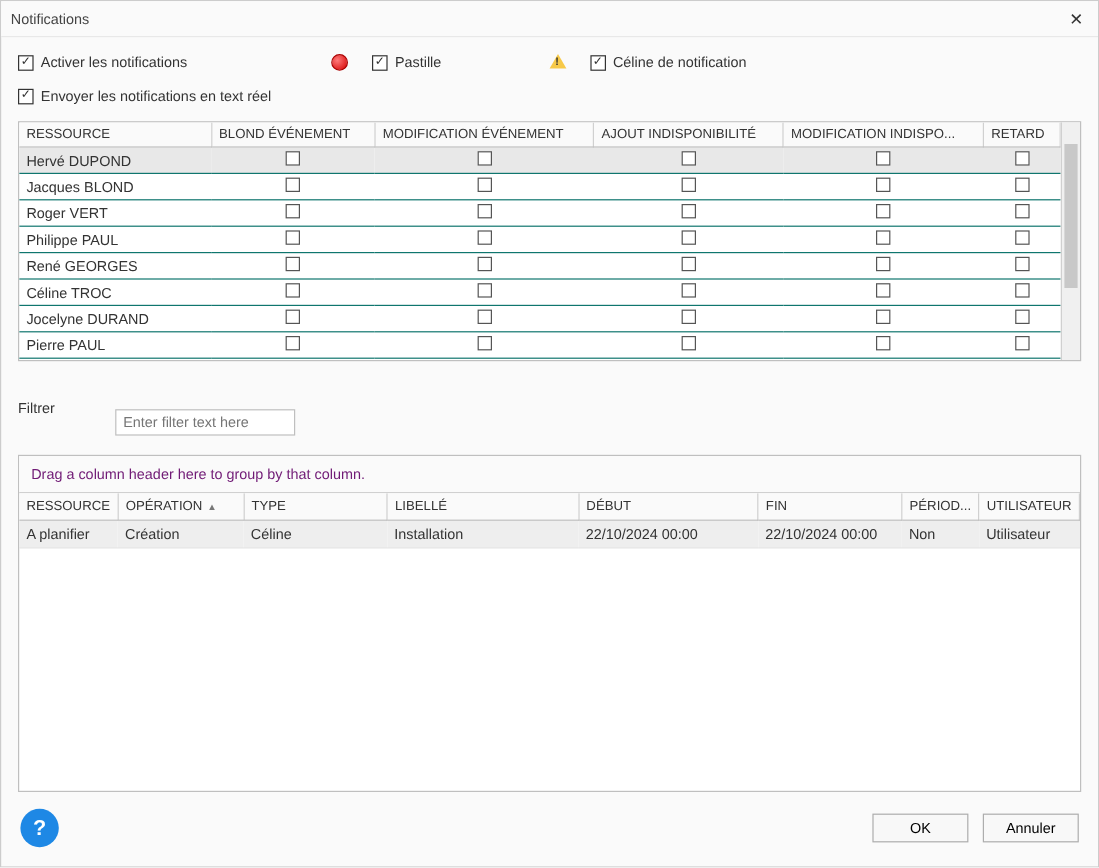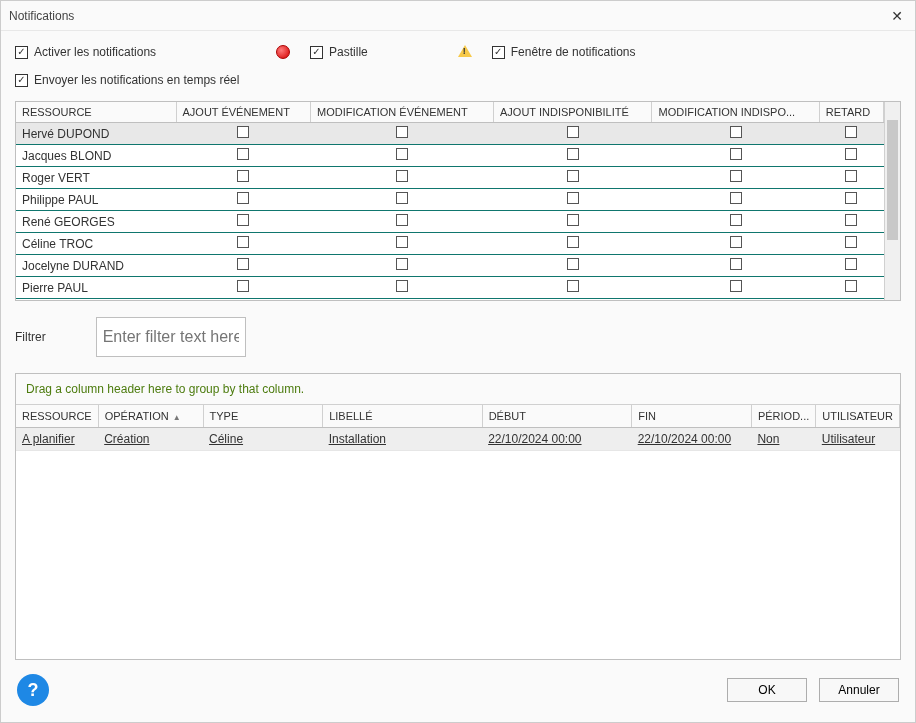--- a/index.html
+++ b/index.html
@@ -19,28 +19,28 @@
     .grid1-wrap { border: 1px solid #bfbfbf; height: 200px; display: flex; background: #fff; }
     .grid1 { flex: 1; overflow: hidden; }
     .grid1 table { width: 100%; border-collapse: collapse; font-size: 12px; }
     .grid1 th { text-align: left; padding: 4px 6px; background: #fafafa; border-right: 1px solid #d0d0d0; border-bottom: 1px solid #bfbfbf; font-weight: normal; color: #333; font-size: 11px; }
     .grid1 td { padding: 3px 6px; border-bottom: 1px solid #0f766e; }
     .grid1 tbody tr:first-child td { background: #e8e8e8; }
     .cb-empty { width: 12px; height: 12px; border: 1px solid #555; display: inline-block; background: #fff; cursor: pointer; }
     .grid1-scroll { width: 16px; background: #f0f0f0; border-left: 1px solid #d0d0d0; position: relative; }
     .grid1-scroll .thumb { position: absolute; top: 18px; left: 2px; right: 2px; height: 120px; background: #c8c8c8; border-radius: 0; }
     .filter-row { display: flex; align-items: center; gap: 50px; margin-top: 6px; margin-bottom: 6px; }
-    .filter-row input { width: 150px; height: 40px; padding: 2px 6px; border: 1px solid #bfbfbf; font-size: 16px; color: #888; }
+    .filter-row input { width: 150px; height: 22px; padding: 2px 6px; border: 1px solid #bfbfbf; font-size: 12px; color: #888; margin-top: 24px; }
     .grid2-wrap { border: 1px solid #bfbfbf; flex: 1; display: flex; flex-direction: column; background: #fff; }
-    .group-bar { border-bottom: 1px solid #d0d0d0; padding: 8px 10px; color: #4d7c0f; font-size: 12px; background: #fafafa; }
+    .group-bar { border-bottom: 1px solid #d0d0d0; padding: 8px 10px; color: #701a75; font-size: 12px; background: #fafafa; }
     .grid2 { flex: 1; overflow: hidden; }
     .grid2 table { width: 100%; border-collapse: collapse; font-size: 12px; }
     .grid2 th { text-align: left; padding: 5px 6px; background: #fafafa; border-right: 1px solid #d0d0d0; border-bottom: 1px solid #bfbfbf; font-weight: normal; font-size: 11px; color: #333; }
     .grid2 th .arrow { display: inline-block; margin-left: 4px; font-size: 8px; color: #777; vertical-align: middle; }
-    .grid2 td { padding: 4px 6px; border-bottom: 1px solid #e6e6e6; background: #eee; text-decoration: underline; }
+    .grid2 td { padding: 4px 6px; border-bottom: 1px solid #e6e6e6; background: #eee; }
     .footer { display: flex; align-items: center; justify-content: space-between; padding: 4px 2px 2px; }
     .help-btn { width: 32px; height: 32px; border-radius: 50%; background: #1e88e5; color: #fff; display: flex; align-items: center; justify-content: center; font-size: 18px; font-weight: bold; cursor: pointer; border: none; }
     .btn-row { display: flex; gap: 12px; }
     .win-btn { min-width: 80px; height: 24px; padding: 0 2px; background: #f8f8f8; border: 1px solid #adadad; font-size: 12px; cursor: pointer; }
     .col-name { width: 160px; }
     .col-chk { text-align: center; }
   </style>
 </head>
 <body>
 
@@ -62,38 +62,38 @@
       </div>
       <div class="checkrow-group">
         <span class="cbox checked"></span>
         <span>Pastille</span>
       </div>
       <div class="checkrow-group" style="margin-left:70px;">
         <span class="warn-triangle"></span>
       </div>
       <div class="checkrow-group">
         <span class="cbox checked"></span>
-        <span>Fenêtre de notifications</span>
+        <span>Céline de notification</span>
       </div>
     </div>
 
     <div class="checkrow">
       <div class="checkrow-group">
         <span class="cbox checked"></span>
-        <span>Envoyer les notifications en temps réel</span>
+        <span>Envoyer les notifications en text réel</span>
       </div>
     </div>
 
     <div class="grid1-wrap">
       <div class="grid1">
         <table>
           <thead>
             <tr>
               <th class="col-name">RESSOURCE</th>
-              <th>AJOUT ÉVÉNEMENT</th>
+              <th>BLOND ÉVÉNEMENT</th>
               <th>MODIFICATION ÉVÉNEMENT</th>
               <th>AJOUT INDISPONIBILITÉ</th>
               <th>MODIFICATION INDISPO...</th>
               <th>RETARD</th>
             </tr>
           </thead>
           <tbody id="grid1-body">
               <tr>
                 <td class="col-name">Hervé DUPOND</td>
                 <td class="col-chk"><span class="cb-empty"></span></td>

